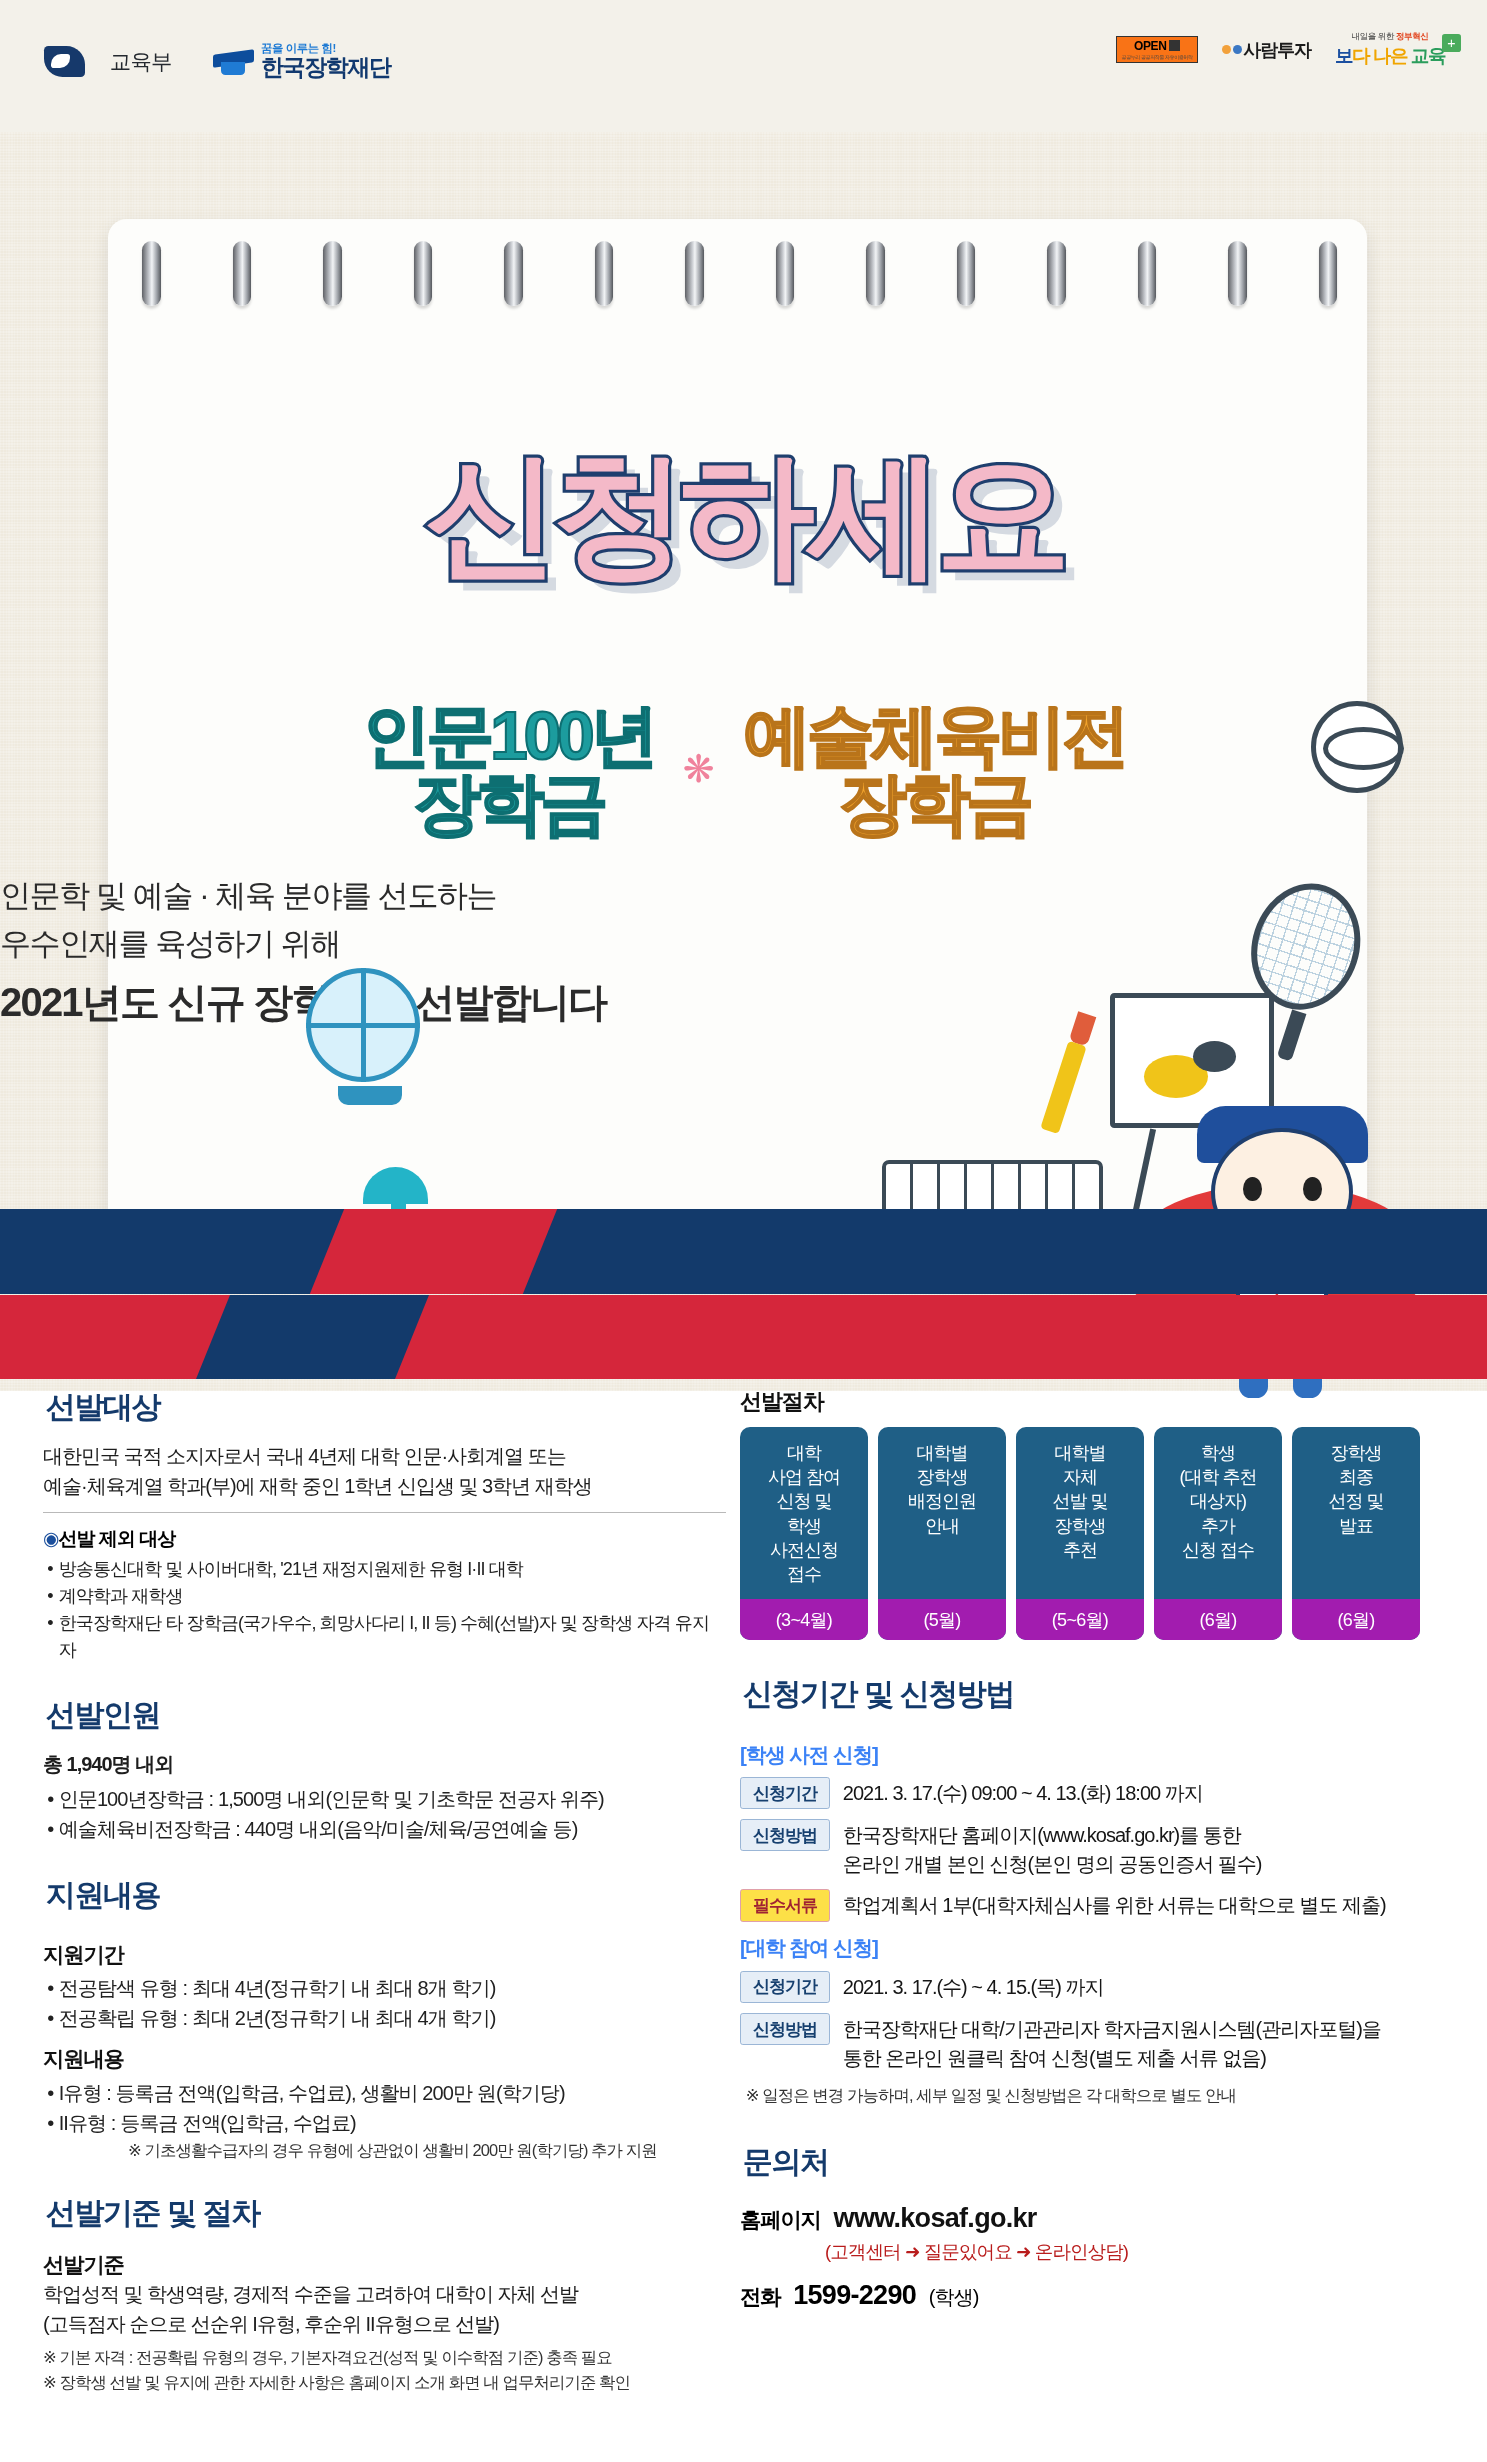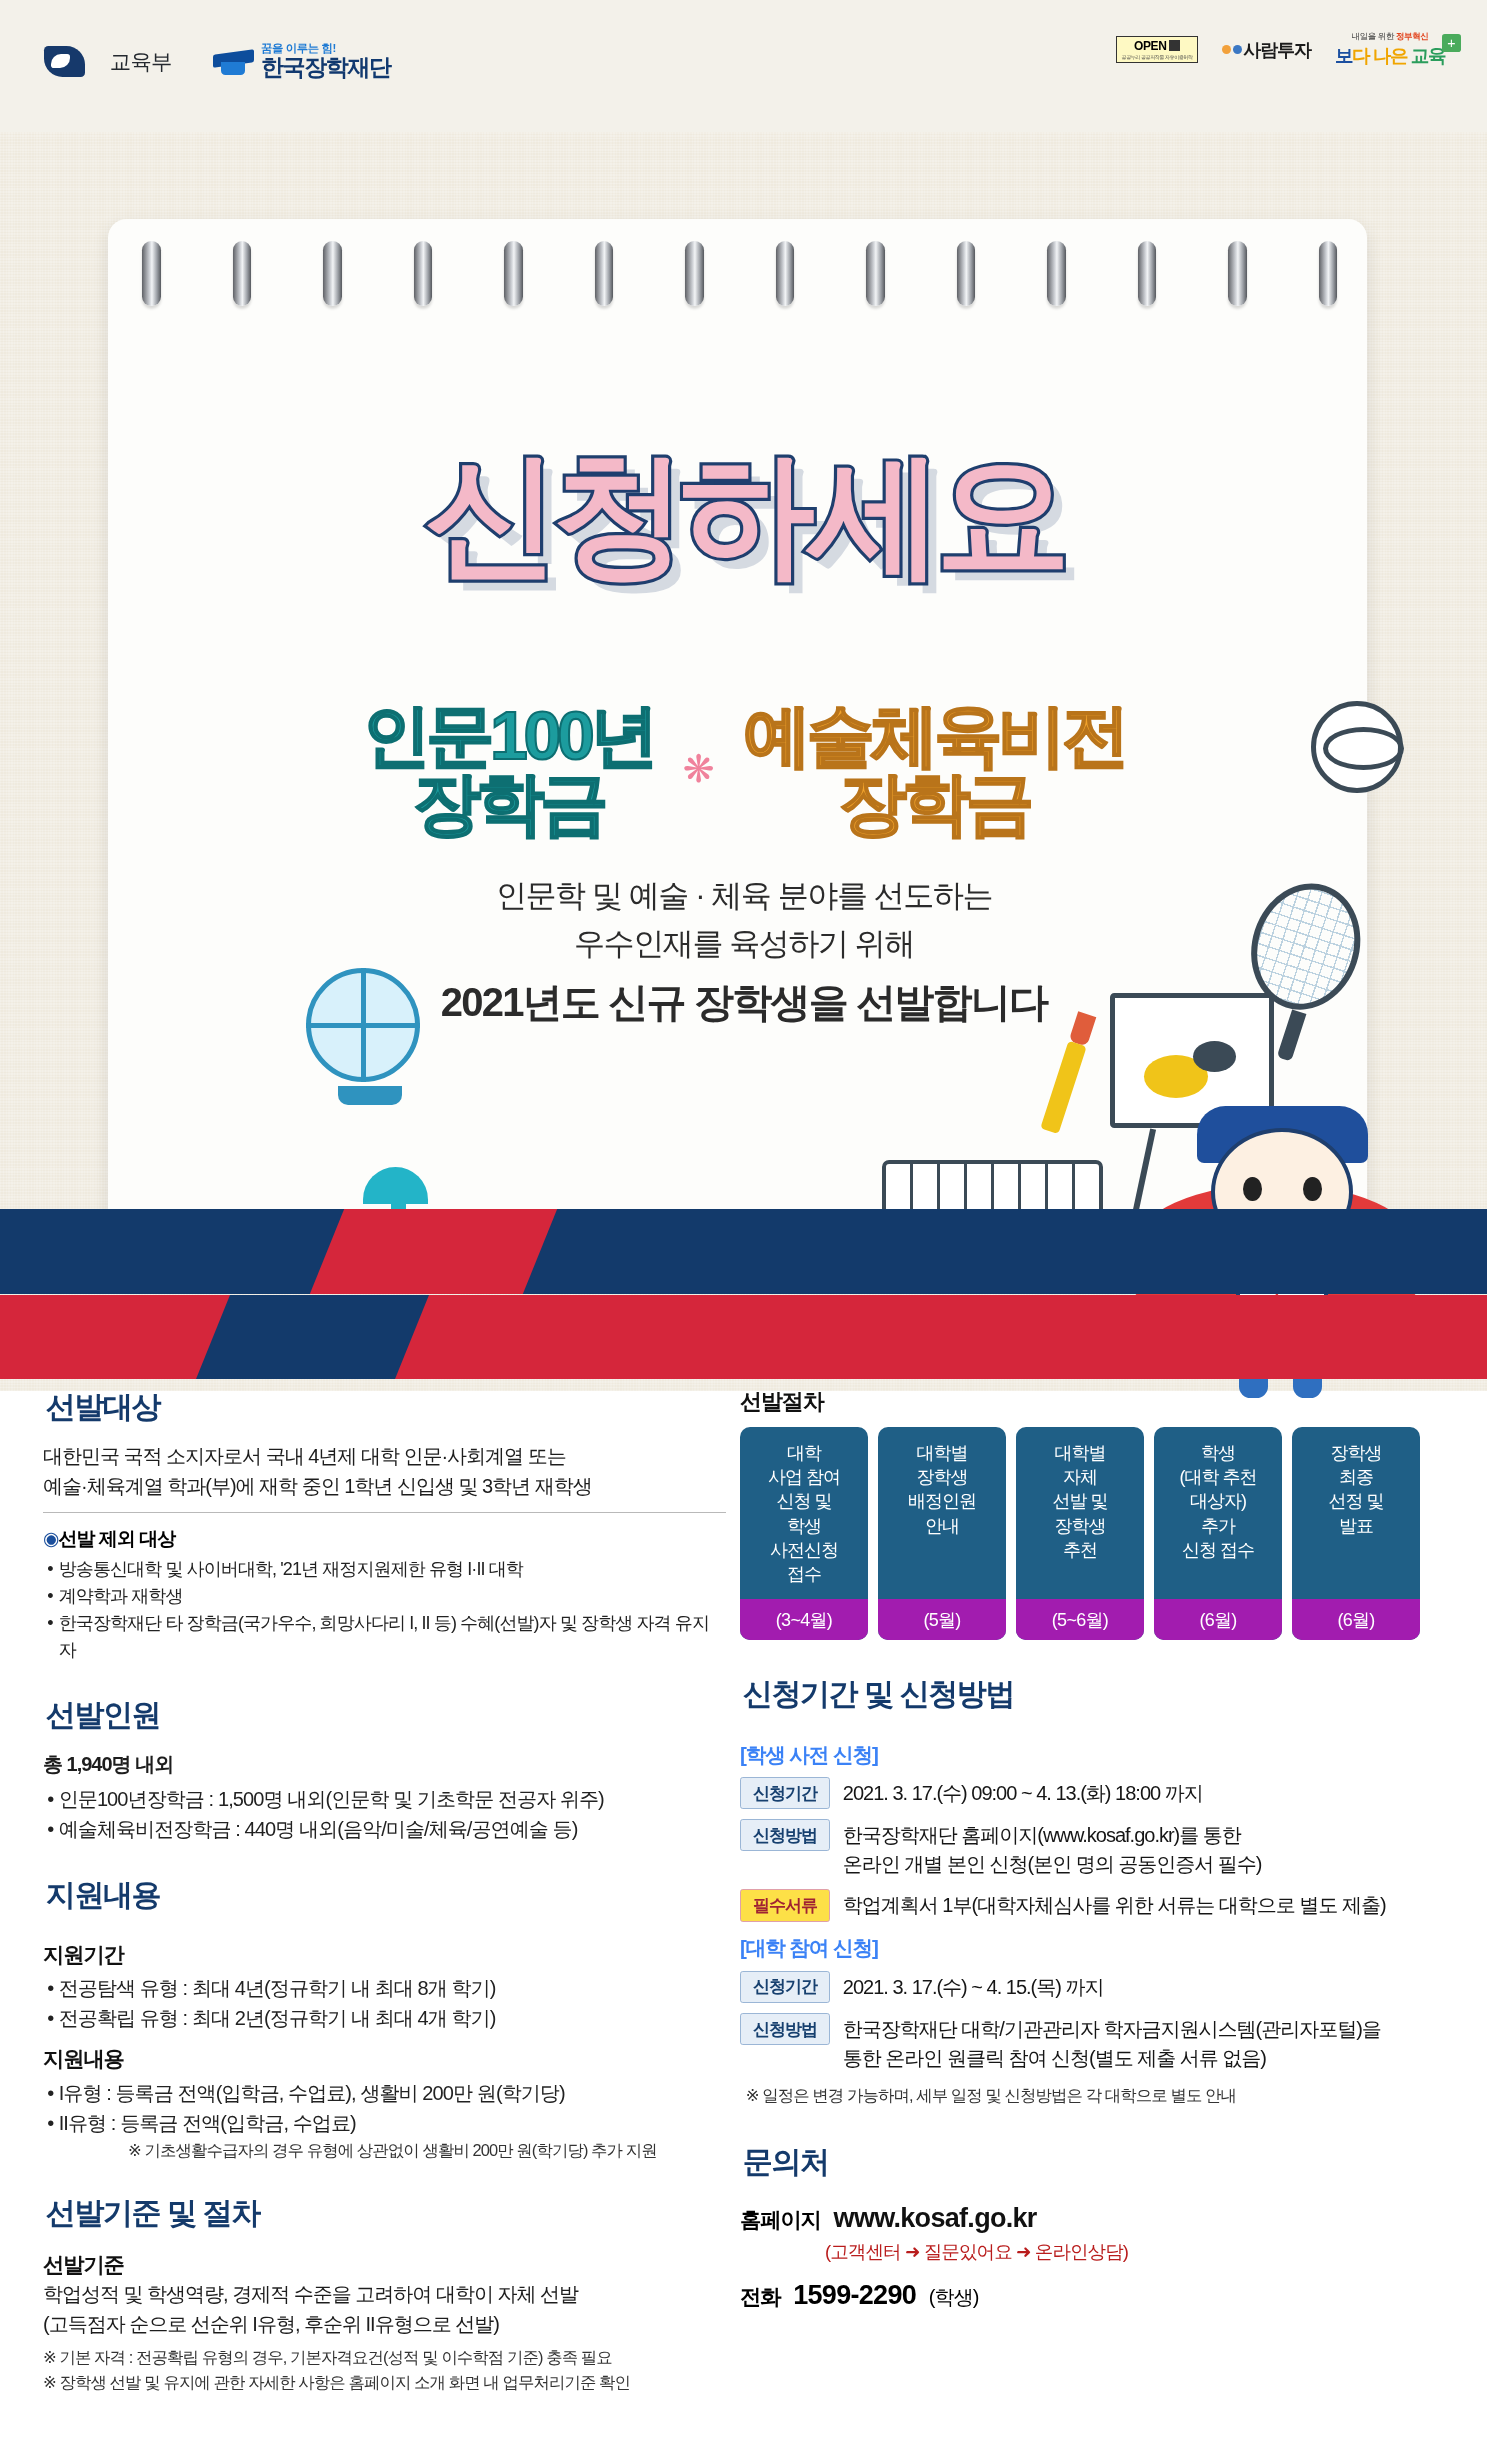--- a/index.html
+++ b/index.html
@@ -47,21 +47,21 @@
   .kosaf-cap .cap-base {
     position: absolute; left: 8.5px; top: 17px; width: 24px; height: 12.8px;
     background: #1f7bd4; border-radius: 0 0 4.3px 4.3px;
   }
   .kosaf-text { display: flex; flex-direction: column; line-height: 1.05; }
   .kosaf-text .small { font-size: 11.4px; color: #1f7bd4; font-weight: bold; letter-spacing: -0.4px; }
   .kosaf-text .big { font-size: 23px; color: #11396f; font-weight: bold; letter-spacing: -1.4px; }
 
   .badges { position: absolute; right: 43px; top: 31px; display: flex; align-items: center; gap: 24px; }
   .badge-open {
-    border: 1.4px solid #333; padding: 2.1px 4.3px; text-align: left; background: #fef9c3;
+    border: 1.4px solid #333; padding: 2.1px 4.3px; text-align: left; background: #f97316;
   }
   .badge-open .b1 { font-size: 12px; font-weight: bold; letter-spacing: -0.4px; display: flex; align-items: center; gap: 2.8px; justify-content: center;}
   .badge-open .b1 .sq { display:inline-block; width: 10.7px; height: 10.7px; background:#333; }
   .badge-open .b2 { font-size: 5px; color: #444; letter-spacing: -0.4px; margin-top: 1.4px; }
   .badge-person { display: flex; align-items: center; gap: 1px; }
   .badge-person .dots { display: flex; gap: 2.1px; }
   .badge-person .dots i { display: block; width: 9.2px; height: 9.2px; border-radius: 50%; }
   .badge-person .dots i:nth-child(1){ background:#f2a13b; }
   .badge-person .dots i:nth-child(2){ background:#3b78c4; }
   .badge-person span { font-size: 18px; font-weight: bold; color: #1b1b1b; letter-spacing: -1.1px; }
@@ -116,21 +116,21 @@
     display: flex; align-items: center; justify-content: center; gap: 28.5px;
   }
   .hero-sub .blk { text-align: center; line-height: 1.0; }
   .hero-sub .t1 { font-size: 68px; font-weight: bold; letter-spacing: -4.3px; }
   .hero-sub .t2 { font-size: 68px; font-weight: bold; letter-spacing: -4.3px; }
   .hero-sub .teal { color: #1c9c9e; -webkit-text-stroke: 2.1px #0d6f72; }
   .hero-sub .gold { color: #f2a32c; -webkit-text-stroke: 2.1px #b9741a; }
   .flower { font-size: 38px; color: #f0829c; }
 
   .hero-desc {
-    position: absolute; left: 0; top: 740px; width: 1488px; text-align: center; color: #2b2b2b;
+    position: absolute; left: 0; top: 740px; width: 1488px; color: #2b2b2b;
   }
   .hero-desc .l1, .hero-desc .l2 { font-size: 31px; letter-spacing: -1.4px; line-height: 1.55; }
   .hero-desc .l3 { font-size: 40px; font-weight: bold; letter-spacing: -1.8px; margin-top: 7.1px; }
 
   
   .globe { position: absolute; left: 306px; top: 836px; width: 128px; height: 142px; }
   .globe .ball { width: 114px; height: 114px; border-radius: 50%; border: 5px solid #2f93bf; background: #d8f1fb; position: relative; }
   .globe .ball::before { content:""; position:absolute; left:-5px; top:50px; width:114px; height:5px; background:#2f93bf; }
   .globe .ball::after { content:""; position:absolute; left:50px; top:-5px; width:5px; height:114px; background:#2f93bf; }
   .globe .stand { width: 64px; height: 18.5px; border-radius: 0 0 10px 10px; background:#2f93bf; margin: 4.3px auto 0; }

